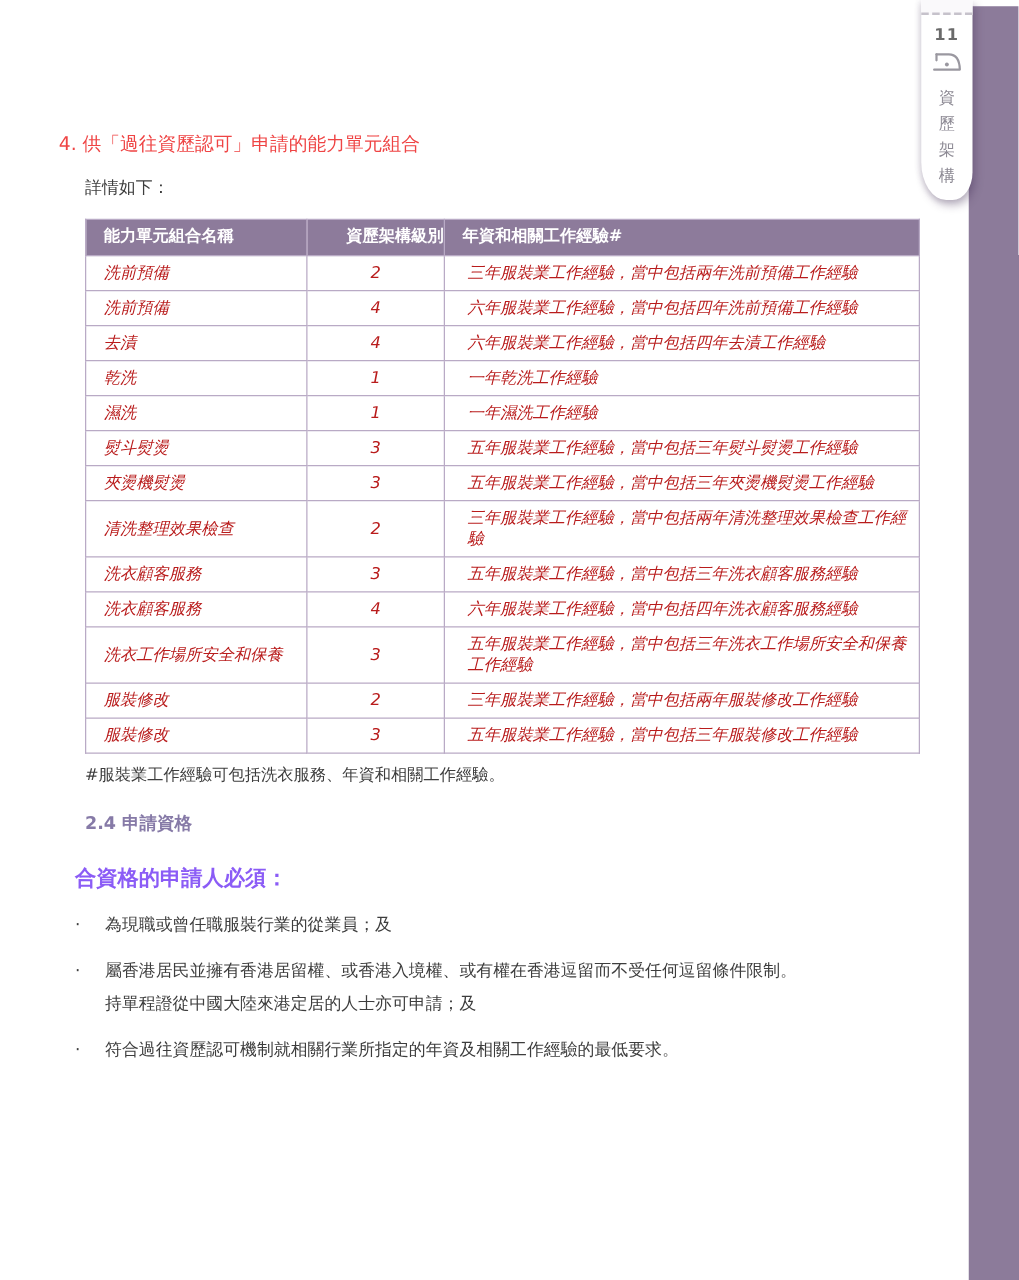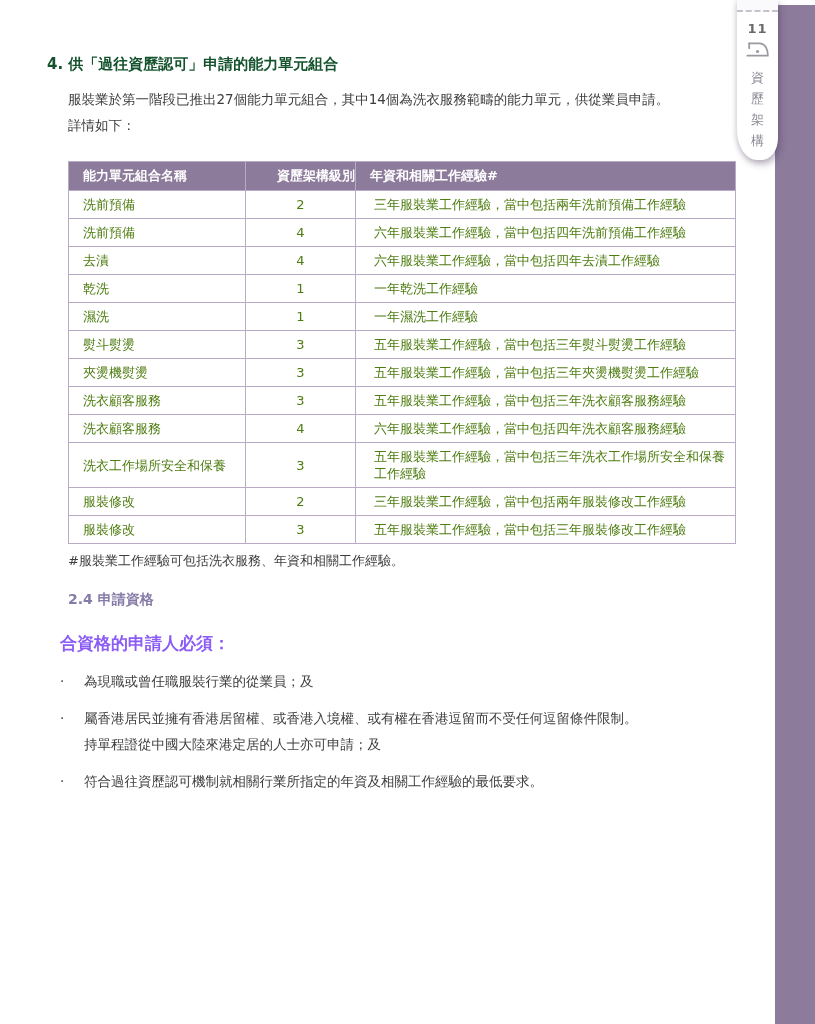--- a/index.html
+++ b/index.html
@@ -39,52 +39,53 @@
   .vertical-label {
     margin-top:5px;
     display:flex; flex-direction:column; align-items:center; gap:3px;
     font-size:13px; color:#8d8a94;
   }
 
   
   .content { position:absolute; top:0; left:0; width:775px; }
 
   .h-sec {
-    margin:55px 0 0 47px;
-    font-size:15px; font-weight:bold; color:#14532d;
+    margin:106px 0 0 47px;
+    font-size:15px; font-weight:normal; color:#ef4444;
   }
   .intro {
     margin:12px 0 0 68px;
     font-size:13.5px; line-height:26px; color:#3d3d3d;
   }
 
   table.pl-table {
-    margin:23px 0 0 68px;
+    margin:12px 0 0 68px;
     width:667px;
     border-collapse:collapse;
     table-layout:fixed;
   }
   .pl-table th, .pl-table td {
     border:1px solid #b9aac5;
     font-size:13px;
     vertical-align:middle;
   }
   .pl-table thead th {
     background:#8d7b9b; color:#ffffff;
     font-weight:600;
     text-align:left;
     padding:6px 0 6px 14px;
     line-height:16px;
   }
   .pl-table thead th.col-level { text-align:right; padding:6px 0; }
   .pl-table td {
     padding:5px 6px 5px 14px;
     line-height:17px;
-    color:#4d7c0f;
+    color:#b91c1c;
     background:#ffffff;
+    font-style:italic;
   }
   .pl-table td.cell-level { text-align:center; padding:5px 0; }
   .pl-table td.cell-exp { padding-left:18px; padding-right:10px; }
 
   .footnote {
     margin:8px 0 0 68px;
     font-size:13px; color:#3d3d3d;
   }
 
   .h-sec5 { margin:23px 0 0 47px; font-size:15px; font-weight:bold; color:#867aa7; }
@@ -126,21 +127,20 @@
         <span>架</span>
         <span>構</span>
       </div>
   </div>
 
   <div class="content">
 
     <div class="h-sec">4. 供「過往資歷認可」申請的能力單元組合</div>
 
     <div class="intro">
-      <div>服裝業於第一階段已推出27個能力單元組合，其中14個為洗衣服務範疇的能力單元，供從業員申請。</div>
       <div>詳情如下：</div>
     </div>
 
     <table class="pl-table">
       <colgroup>
           <col style="width:177px">
           <col style="width:110px">
           <col style="width:380px">
         </colgroup>
       <thead>
@@ -180,20 +180,25 @@
             <td>熨斗熨燙</td>
             <td class="cell-level">3</td>
             <td class="cell-exp">五年服裝業工作經驗，當中包括三年熨斗熨燙工作經驗</td>
           </tr>
           <tr>
             <td>夾燙機熨燙</td>
             <td class="cell-level">3</td>
             <td class="cell-exp">五年服裝業工作經驗，當中包括三年夾燙機熨燙工作經驗</td>
           </tr>
           <tr>
+            <td>清洗整理效果檢查</td>
+            <td class="cell-level">2</td>
+            <td class="cell-exp">三年服裝業工作經驗，當中包括兩年清洗整理效果檢查工作經驗</td>
+          </tr>
+          <tr>
             <td>洗衣顧客服務</td>
             <td class="cell-level">3</td>
             <td class="cell-exp">五年服裝業工作經驗，當中包括三年洗衣顧客服務經驗</td>
           </tr>
           <tr>
             <td>洗衣顧客服務</td>
             <td class="cell-level">4</td>
             <td class="cell-exp">六年服裝業工作經驗，當中包括四年洗衣顧客服務經驗</td>
           </tr>
           <tr>

